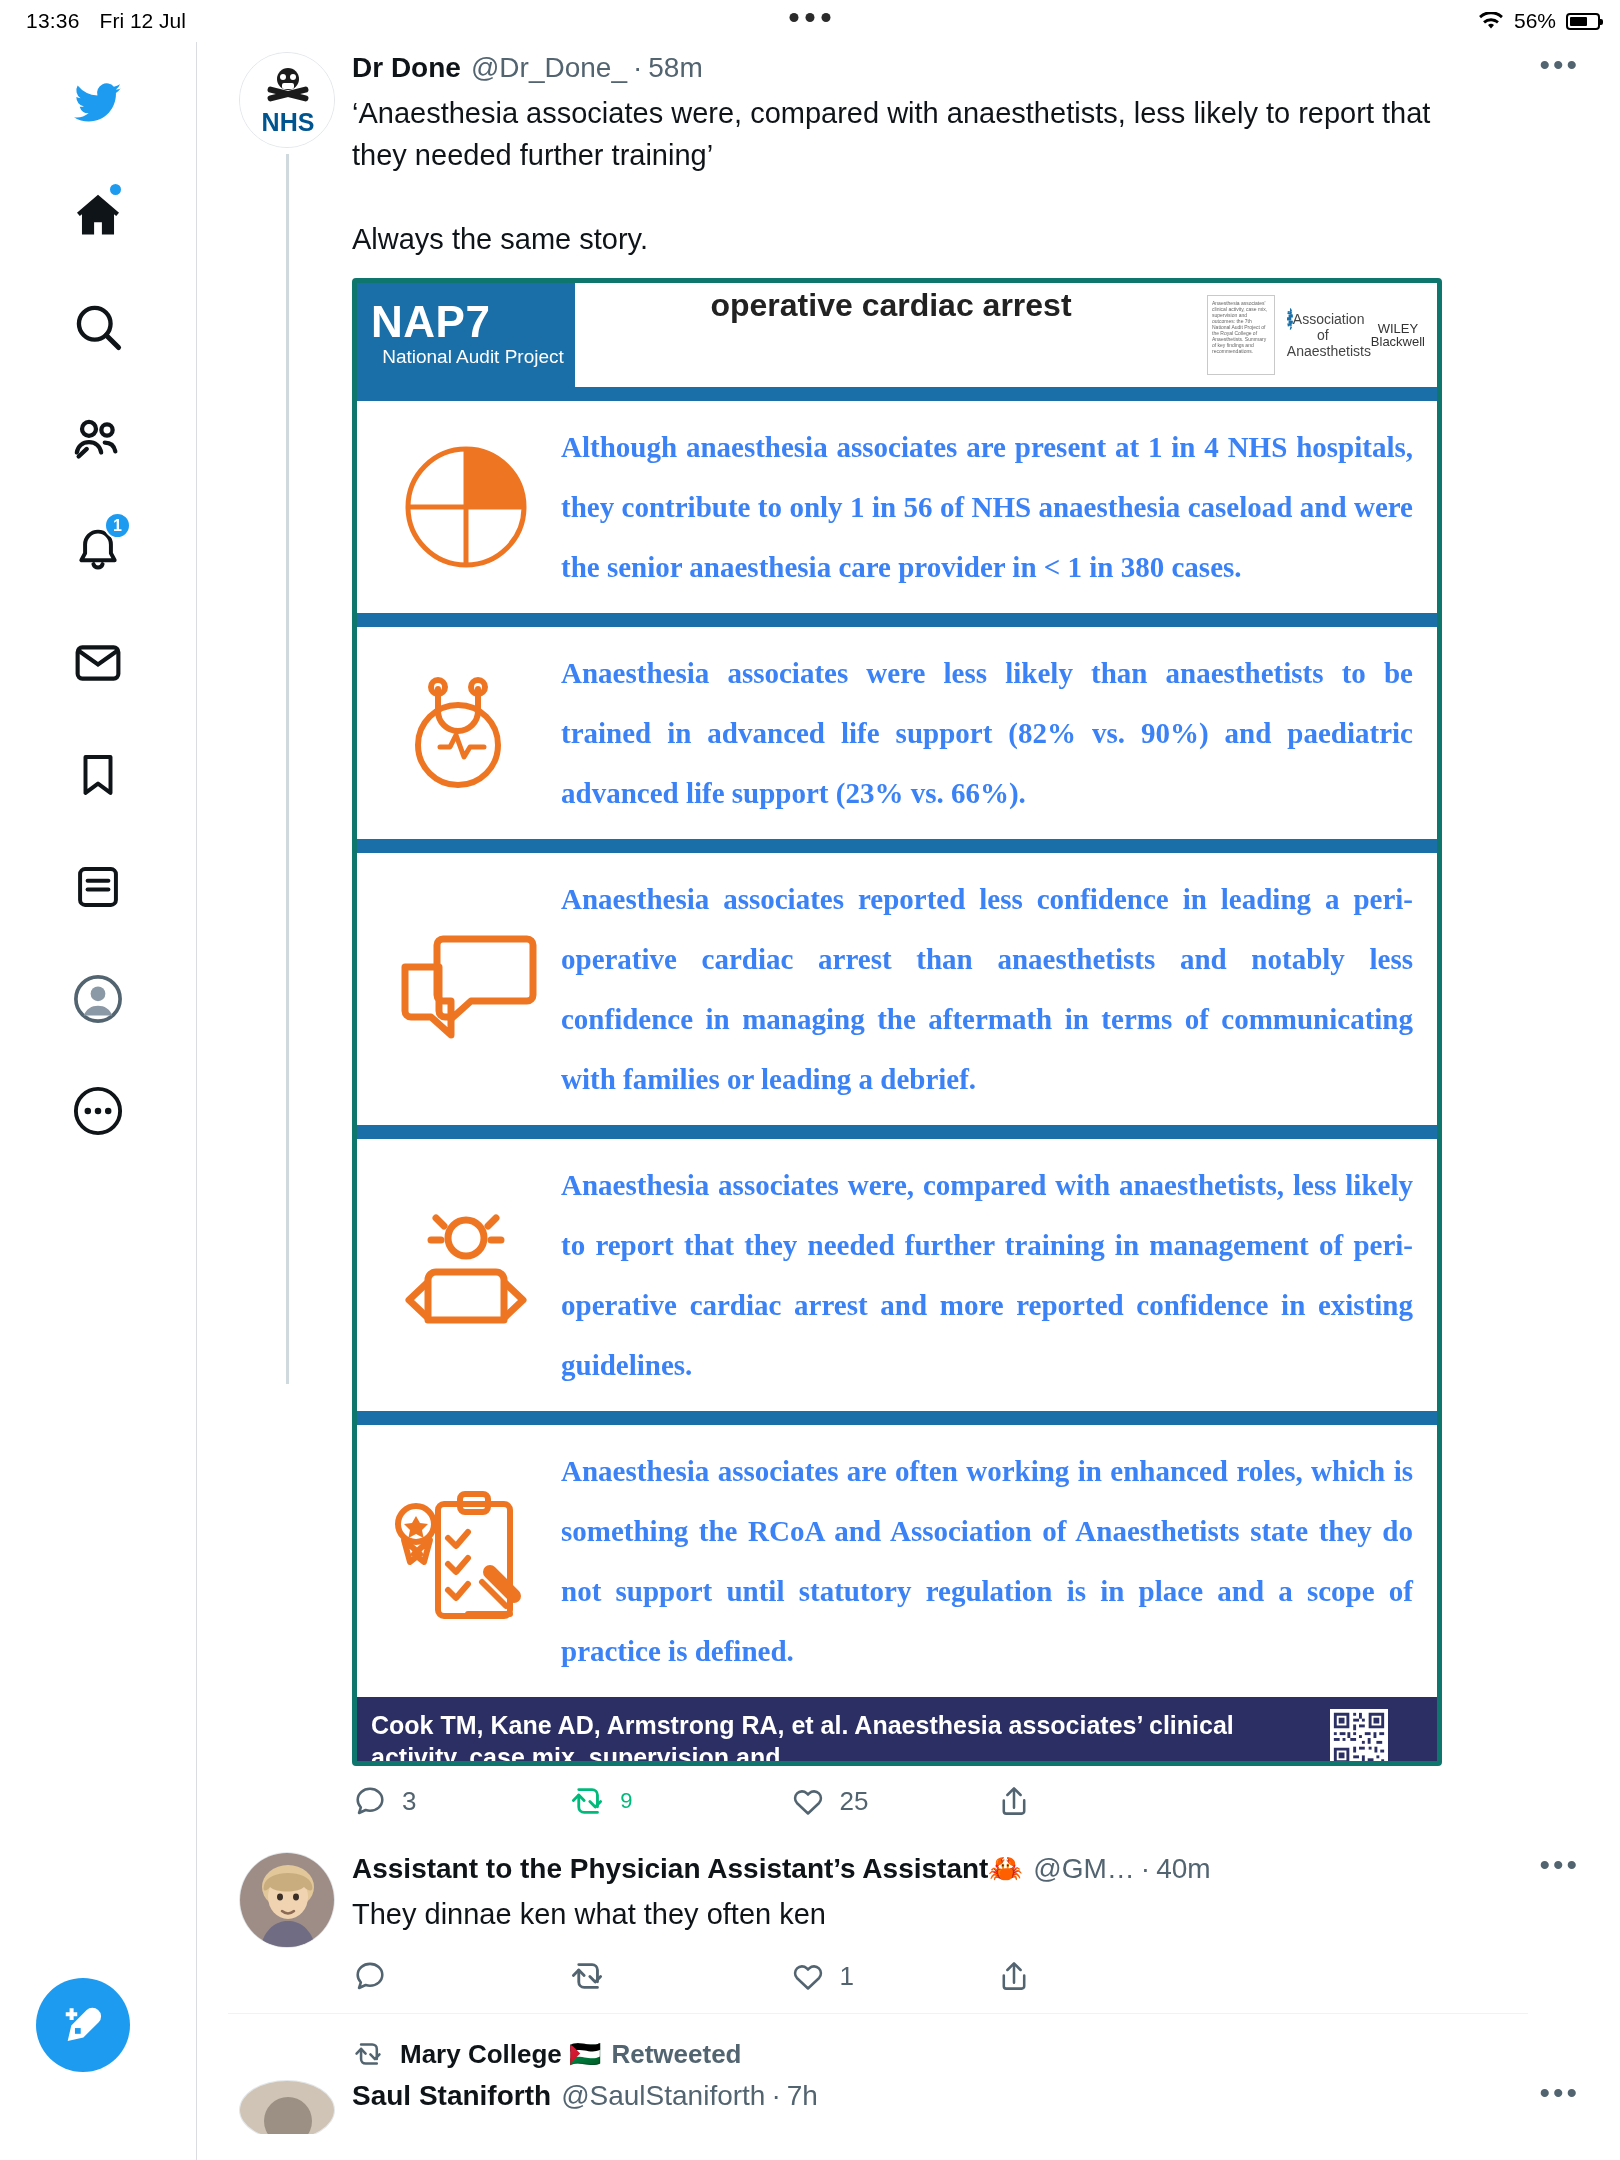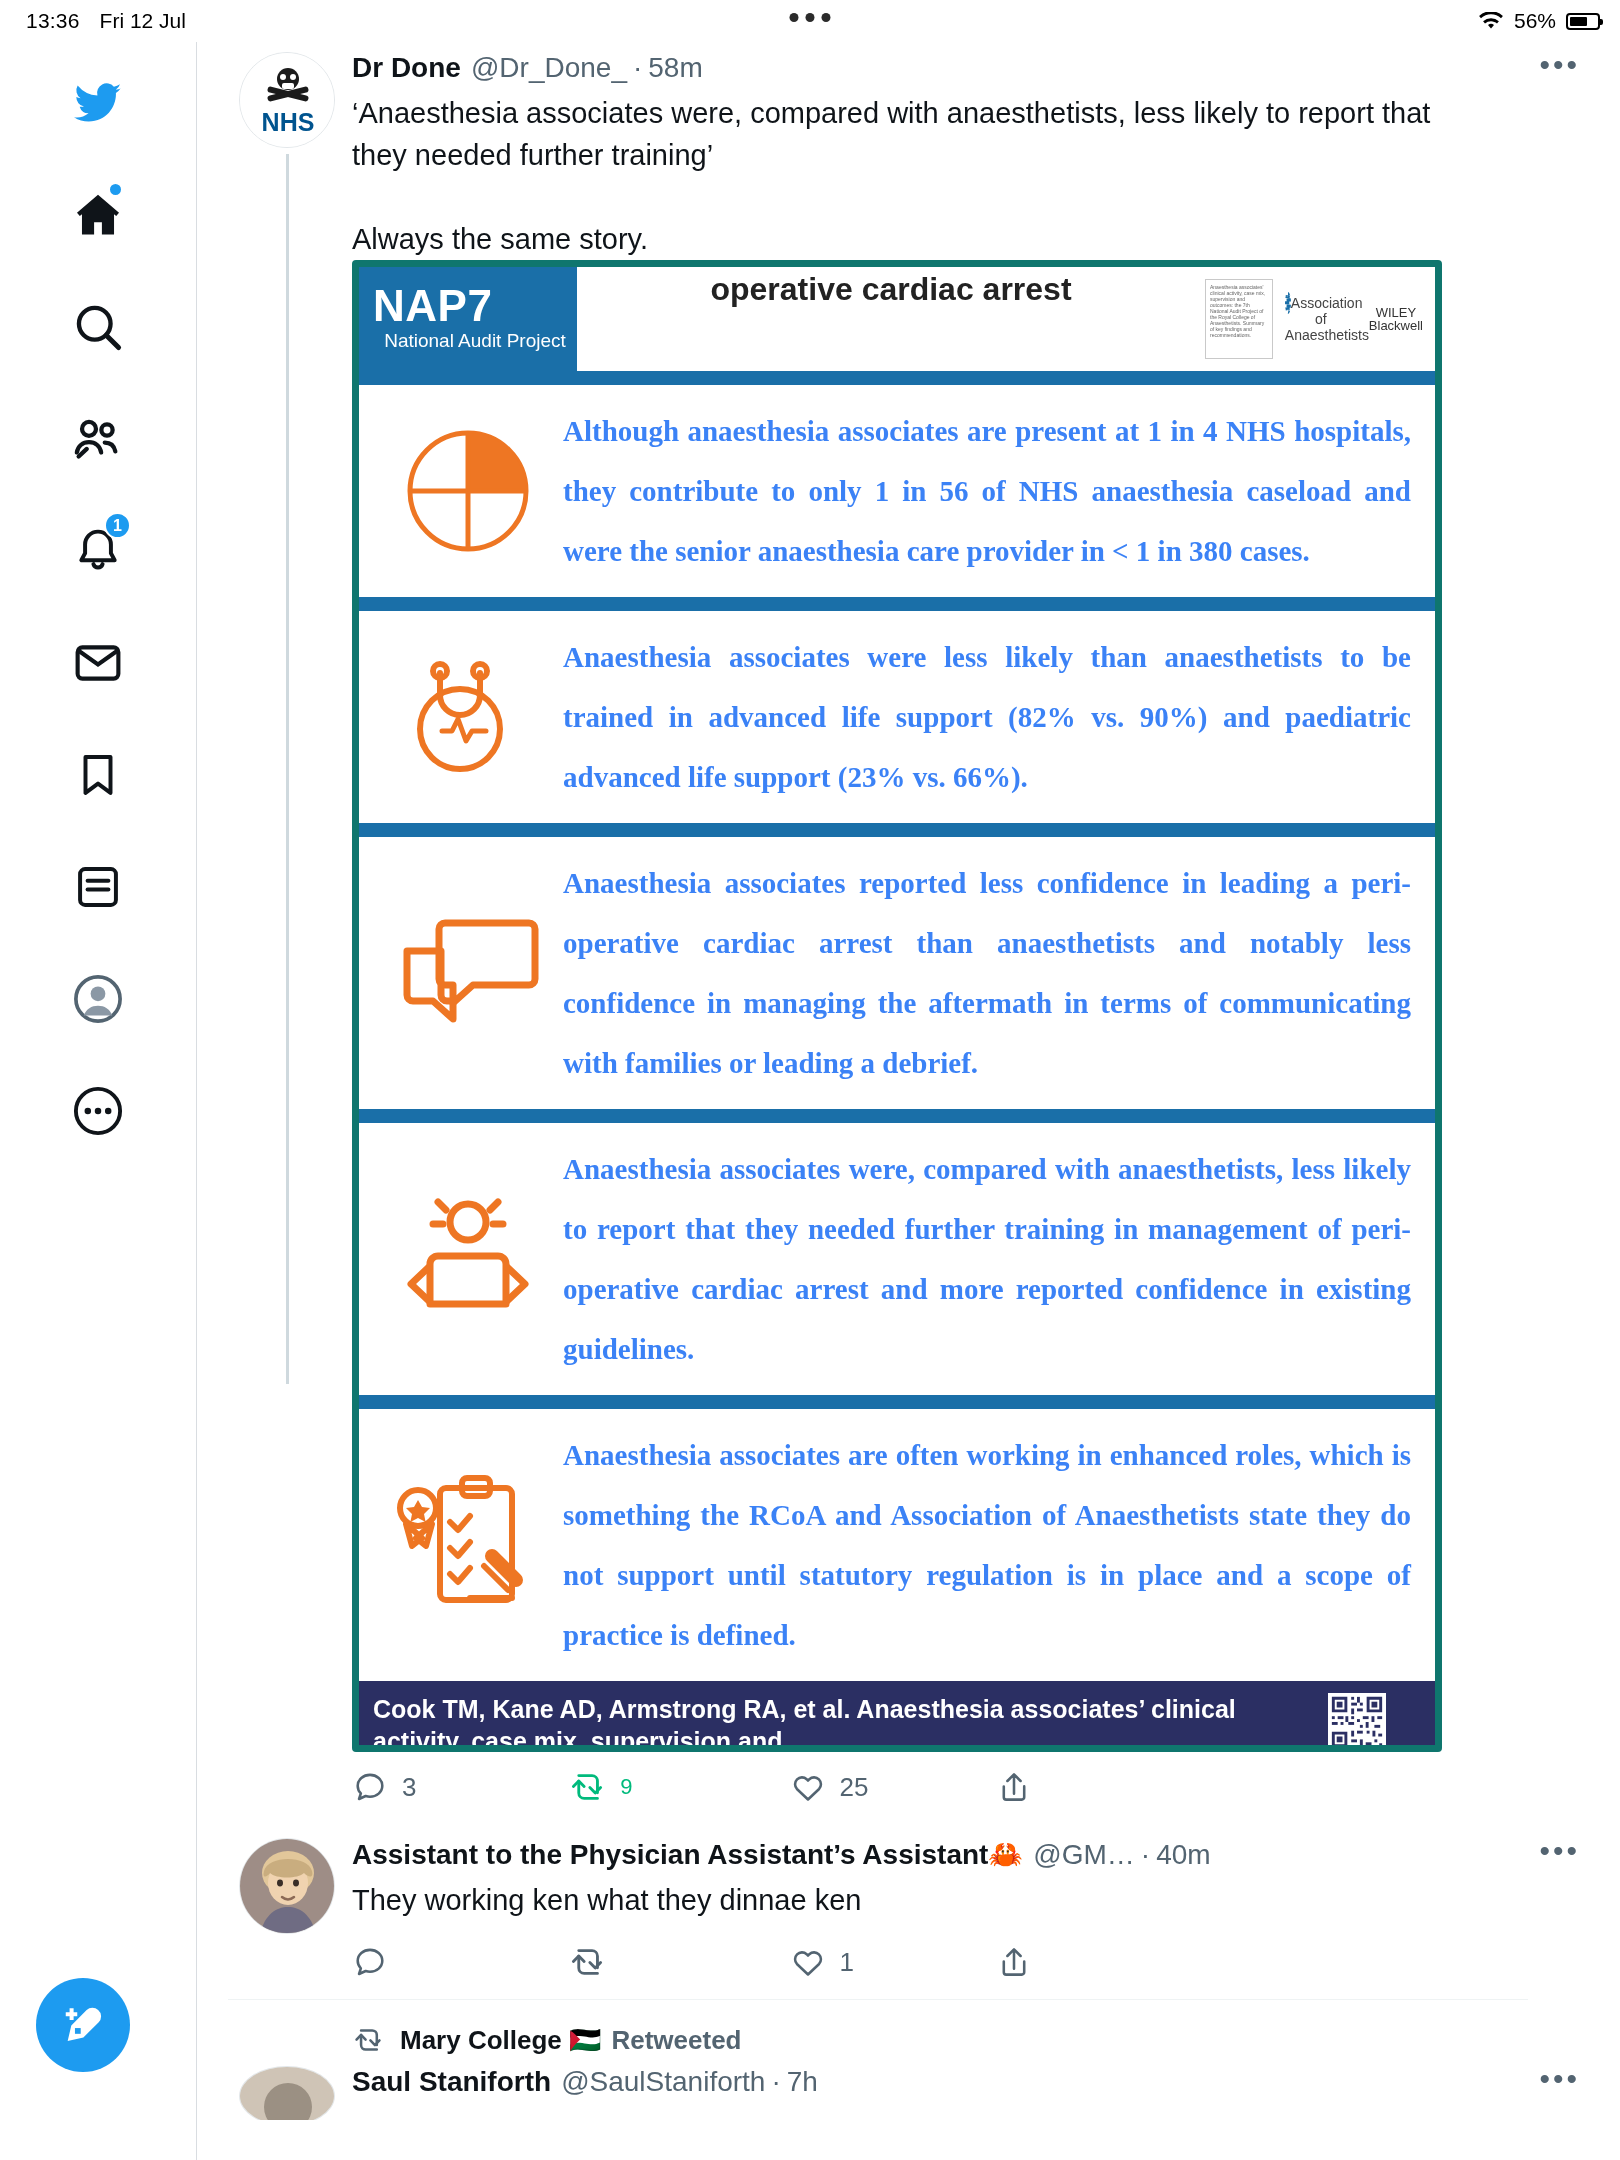--- a/index.html
+++ b/index.html
@@ -94,22 +94,22 @@
     position: absolute; right: 0; top: 2px; color: #536471; font-size: 30px; line-height: 22px;
     letter-spacing: 3px;
   }
   .tweet-text {
     font-size: 29px; line-height: 42px; color: #0f1419; margin-top: 8px;
     white-space: pre-wrap; max-width: 1085px;
   }
 
   
   .media {
-    width: 1090px; border-radius: 4px; overflow: hidden;
-    border: 7px solid #0f766e; background: #fff; position: relative;
+    margin-top: 18px; width: 1090px; border-radius: 4px; overflow: hidden;
+    border: 5px solid #0f766e; background: #fff; position: relative;
   }
   .nap-header { display: flex; align-items: stretch; height: 104px; background: #fff; position: relative; }
   .nap-logo {
     width: 218px; background: #1a6fa8; color: #fff; display: flex; flex-direction: column;
     justify-content: center; padding-left: 14px;
   }
   .nap-logo .nap-big { font-size: 44px; font-weight: 800; letter-spacing: .5px; line-height: 40px; }
   .nap-logo .nap-small { font-size: 19px; margin-top: 4px; text-align: center; }
   .nap-title {
     flex: 1 1 auto; display: flex; align-items: flex-start; justify-content: center;
@@ -491,21 +491,21 @@
         </div>
       </div>
       <div class="content-col">
         <div class="namerow">
           <span class="dispname">Assistant to the Physician Assistant’s Assistant🦀</span>
           <span class="handle">@GM…</span>
           <span class="dot-sep">·</span>
           <span class="age">40m</span>
           <span class="more-btn">•••</span>
         </div>
-        <div class="tweet-text">They working ken what they dinnae ken</div>
+        <div class="tweet-text">They dinnae ken what they often ken</div>
 
         <div class="actions" style="margin-top:22px;">
           <div class="action">
             <svg width="36" height="36" viewBox="0 0 24 24">
               <path d="M3.8 11.2c0-4.1 3.7-7.3 8.2-7.3s8.2 3.2 8.2 7.3-3.7 7.3-8.2 7.3c-1 0-2-.2-2.9-.5l-4.4 2 1.2-3.8a6.8 6.8 0 0 1-2.1-5z" fill="none" stroke="#536471" stroke-width="1.7" stroke-linejoin="round"></path>
             </svg>
             <span class="cnt"></span>
           </div>
           <div class="action retweet" style="margin-left:100px;">
             <svg width="38" height="38" viewBox="0 0 24 24">

